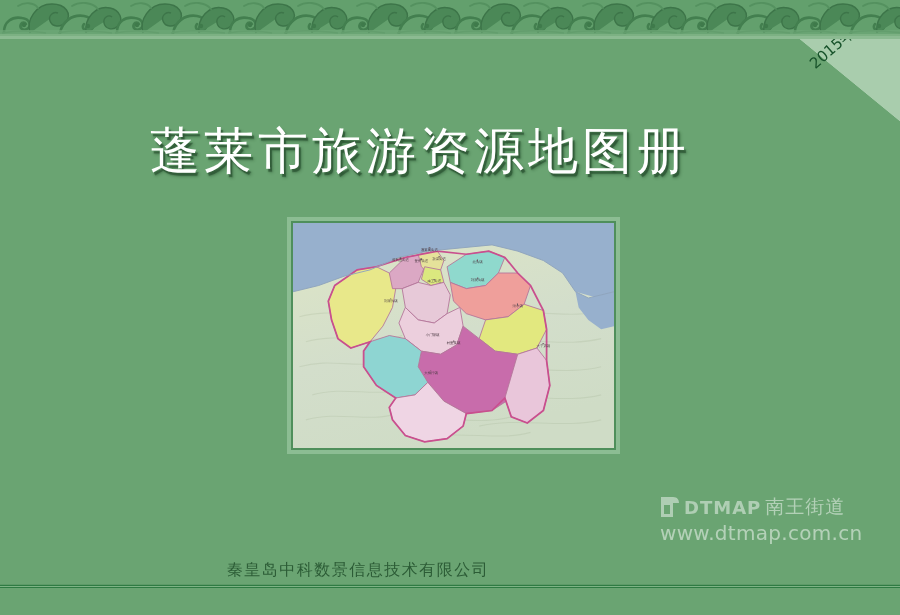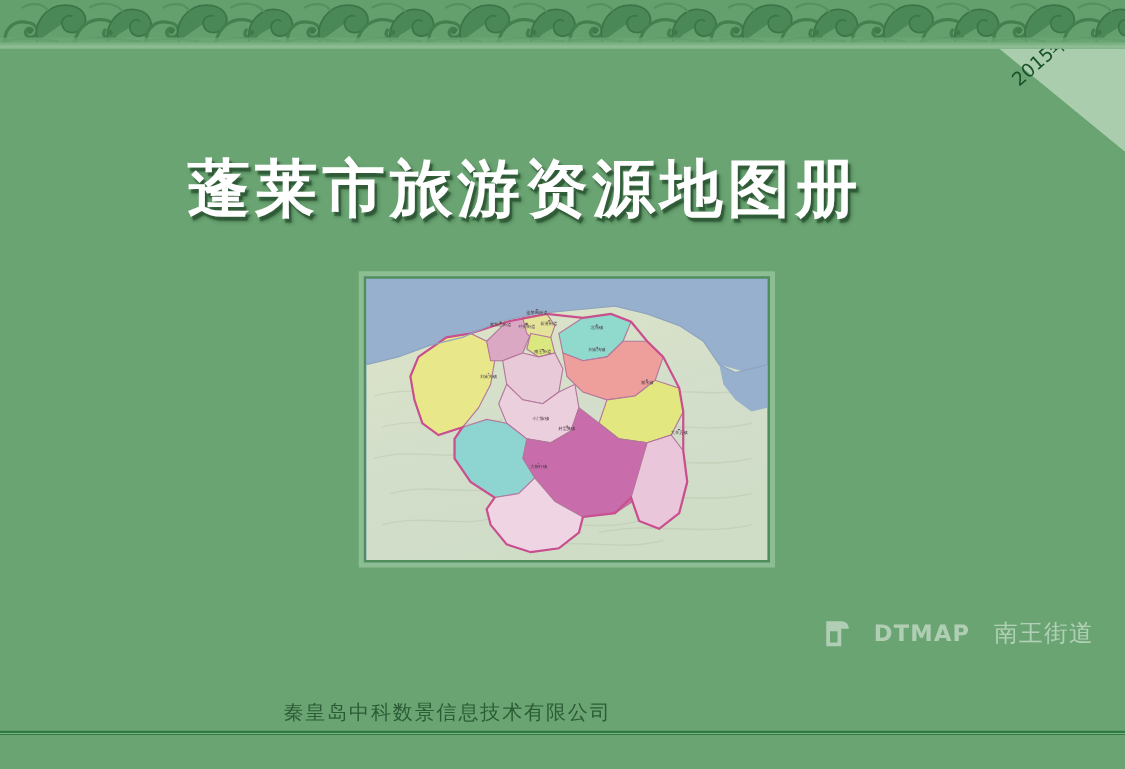--- a/index.html
+++ b/index.html
@@ -36,21 +36,21 @@
     transform-origin:left top;
     font-size:15px; color:#17522a; white-space:nowrap;
     font-family:"DejaVu Sans", sans-serif;
   }
 
   
   #page-title {
     position:absolute; left:0; top:118px; width:840px;
     text-align:center;
     font-family:"DejaVu Serif", serif;
-    font-size:50px; font-weight:bold; color:#ffffff;
+    font-size:50px; font-weight:normal; color:#ffffff;
     letter-spacing:4px;
     text-shadow: 2px 3px 1px rgba(20,55,28,0.55),
                  3px 4px 3px rgba(20,55,28,0.30);
   }
 
   
   #map-plate {
     position:absolute; left:287px; top:217px; width:333px; height:237px;
     background:#8cbd93;
     padding:4px;
@@ -73,21 +73,21 @@
   .district-label .dot {
     display:block; width:1.4px; height:1.4px; border-radius:50%;
     background:#6b5560; margin:0 auto 0.6px;
   }
 
   
   #watermark {
     position:absolute; left:660px; top:494px; width:230px; height:52px;
     opacity:0.55;
   }
-  #wm-row1 { display:flex; align-items:center; gap:19px; height:26px; }
+  #wm-row1 { display:flex; align-items:center; gap:4px; height:26px; }
   #wm-logo { display:block; }
   #wm-logo-text {
     font-family:"DejaVu Sans", sans-serif;
     font-size:18px; font-weight:bold; color:#e9f2ea;
     letter-spacing:1px;
   }
   #wm-cn {
     font-family:"DejaVu Sans", sans-serif;
     font-size:19px; color:#eef5ef; letter-spacing:1px;
   }
@@ -252,16 +252,17 @@
 
 <div id="watermark">
   <div id="wm-row1">
     <svg id="wm-logo" width="20" height="22" viewBox="0 0 20 22">
       <path d="M1,1 H13 C17.5,1 19,4 19,7 V7 H13 V21 H1 Z" fill="#e9f2ea"></path>
       <rect x="4" y="9" width="6" height="9" fill="#6aa472"></rect>
     </svg>
     <span id="wm-logo-text">DTMAP</span>
     <span id="wm-cn">南王街道</span>
   </div>
+  <div id="wm-url">www.dtmap.com.cn</div>
 </div>
 
 <div id="footer-text">秦皇岛中科数景信息技术有限公司</div>
 <div id="footer-rule"></div>
 
 </body></html>

